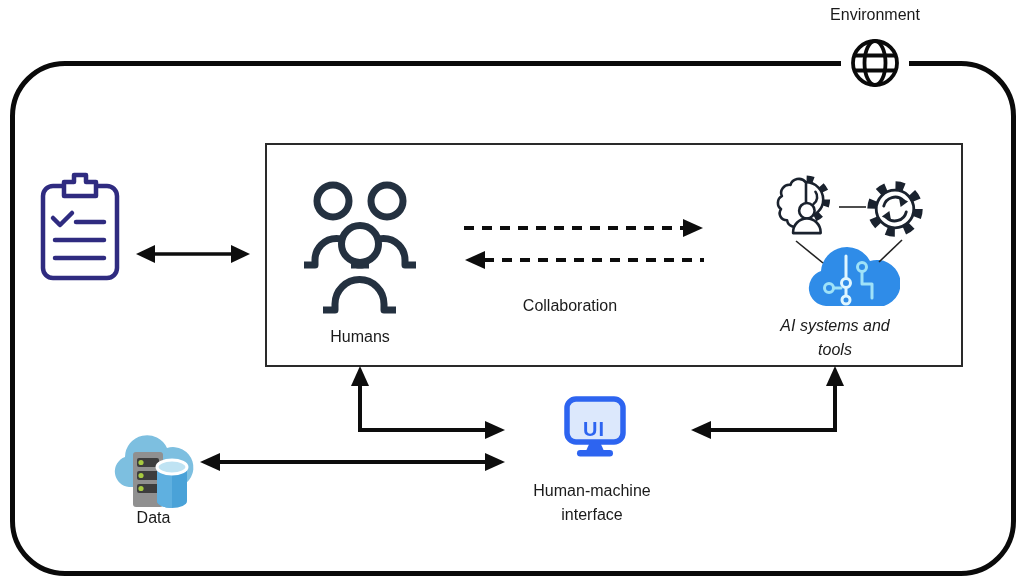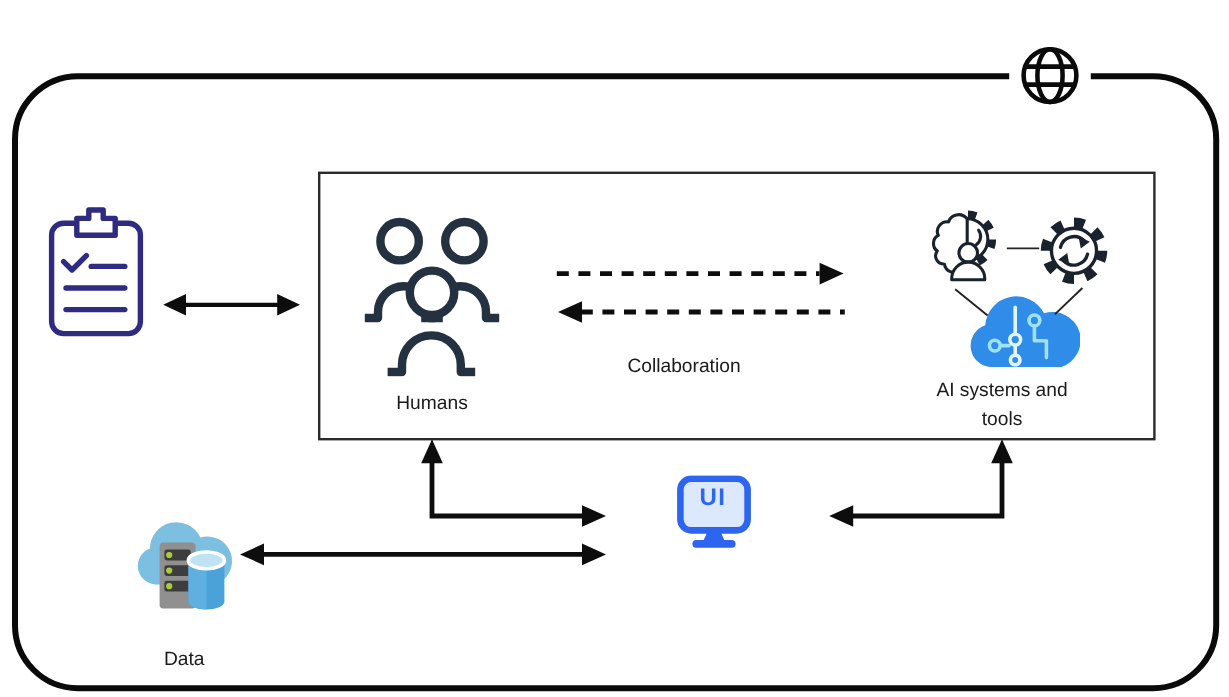--- a/index.html
+++ b/index.html
@@ -31,39 +31,40 @@
   .cloud-ai{fill:var(--ai-cloud,#2f8ce8);}
   .trace{fill:none;stroke:var(--circuit,#9fe2f8);stroke-width:3;stroke-linecap:round;stroke-linejoin:round;}
   .trace-hi{stroke:#dff6ff;}
   .node-c{fill:var(--ai-cloud,#2f8ce8);stroke:var(--circuit,#9fe2f8);stroke-width:3;}
   .node-hi{stroke:#dff6ff;}
   .cloud-data{fill:var(--data-cloud,#7dbfe0);}
   .arrow{stroke:var(--arrow,#0d0d0d);fill:none;}
   .ah{fill:var(--arrow,#0d0d0d);stroke:none;}
   .conn{stroke:#222;stroke-width:1.6;fill:none;}
 
-  #hmi-screen-text{position:absolute;left:563px;top:394px;width:62px;height:42px;
+  #hmi-screen-text{position:absolute;left:563px;top:408px;width:62px;height:42px;
     display:flex;align-items:center;justify-content:center;
     font-weight:bold;font-size:20px;letter-spacing:1px;color:var(--monitor,#2d64f0);}
 </style>
 </head>
 <body>
 
 <div id="canvas">
 
   <div id="outer-boundary"></div>
 
   <div id="globe-wrap">
     <svg width="52" height="52" viewBox="-26 -26 52 52">
       <circle class="st-globe" cx="0" cy="0" r="22"></circle>
       <ellipse class="st-globe" cx="0" cy="0" rx="10.5" ry="22"></ellipse>
       <line class="st-globe" x1="-20.6" y1="-7.5" x2="20.6" y2="-7.5"></line>
       <line class="st-globe" x1="-20.6" y1="7.5" x2="20.6" y2="7.5"></line>
     </svg>
   </div>
+  <div class="label" style="left:815px;top:3px;width:120px;">Environment</div>
 
   <div id="team-box"></div>
 
   <svg class="abs" style="left:38px;top:170px;" width="84" height="112" viewBox="0 0 84 112">
     <rect class="st-clip" x="5" y="16" width="74" height="92" rx="10"></rect>
     <path class="st-clip-fill" d="M26,26 V12 h10 V5 h12 v7 h10 v14 z"></path>
     <path class="st-clip" d="M15,48 l7,7 12,-12"></path>
     <line class="st-clip" x1="38" y1="52" x2="66" y2="52"></line>
     <line class="st-clip" x1="17" y1="70" x2="66" y2="70"></line>
     <line class="st-clip" x1="17" y1="88" x2="66" y2="88"></line>
@@ -109,43 +110,44 @@
     <path class="cloud-ai" d="M22,70 A18,18 0 0 1 17,35 A26,26 0 0 1 66,25 A17,17 0 0 1 80,70 Z"></path>
     <path class="trace trace-hi" d="M42,20 V42"></path>
     <circle class="node-c node-hi" cx="42" cy="47" r="4.5"></circle>
     <circle class="node-c" cx="58" cy="31" r="4.5"></circle>
     <path class="trace" d="M58,36 V48 h10 v14"></path>
     <circle class="node-c" cx="25" cy="52" r="4.5"></circle>
     <path class="trace" d="M30,52 h7"></path>
     <path class="trace trace-hi" d="M42,52 v8"></path>
     <circle class="node-c node-hi" cx="42" cy="64" r="4"></circle>
   </svg>
-  <div class="label" style="left:779px;top:314px;width:112px;">AI systems and tools</div>
+  <div class="label" style="left:779px;top:314px;width:112px;font-style:italic;">AI systems and tools</div>
 
   <svg class="abs" style="left:108px;top:421px;" width="92" height="92" viewBox="0 0 92 92">
     <path class="cloud-data" d="M21,66 A15.5,15.5 0 0 1 17,36 A22,22 0 0 1 59,27 A14.5,14.5 0 0 1 71,66 Z"></path>
     <rect x="25" y="31" width="30" height="55" rx="3" style="fill:var(--server,#909090)"></rect>
     <rect x="29" y="37" width="22" height="9" rx="2" fill="#3d3d3d"></rect>
     <rect x="29" y="50" width="22" height="9" rx="2" fill="#3d3d3d"></rect>
     <rect x="29" y="63" width="22" height="9" rx="2" fill="#3d3d3d"></rect>
     <circle cx="33" cy="41.5" r="2.6" style="fill:var(--led,#a8cb40)"></circle>
     <circle cx="33" cy="54.5" r="2.6" style="fill:var(--led,#a8cb40)"></circle>
     <circle cx="33" cy="67.5" r="2.6" style="fill:var(--led,#a8cb40)"></circle>
     <path d="M49,46 V80 A15,7 0 0 0 79,80 V46 Z" style="fill:var(--database,#4aa2d8)"></path>
     <path d="M49,46 V80 A15,7 0 0 0 64,87 V46 Z" fill="#5fb0e0"></path>
     <ellipse cx="64" cy="46" rx="15" ry="7" fill="#bfe3f3" stroke="#fff" stroke-width="3"></ellipse>
   </svg>
-  <div class="label" style="left:116px;top:538px;width:75px;">Data</div>
+  <div class="label" style="left:116px;top:506px;width:75px;">Data</div>
 
   <svg class="abs" style="left:563px;top:396px;" width="64" height="62" viewBox="0 0 64 62">
     <rect x="4" y="3" width="56" height="43" rx="9" style="fill:var(--monitor-screen,#dce8fc);stroke:var(--monitor,#2d64f0);stroke-width:5.5"></rect>
     <path d="M27,46 l-4,9 h18 l-4,-9 z" style="fill:var(--monitor,#2d64f0)"></path>
     <rect x="14" y="54" width="36" height="6.5" rx="3.2" style="fill:var(--monitor,#2d64f0)"></rect>
   </svg>
   <div id="hmi-screen-text">UI</div>
+  <div class="label" style="left:512px;top:479px;width:160px;">Human-machine interface</div>
 
   <svg class="abs" style="left:0;top:0;" width="1024" height="581" viewBox="0 0 1024 581">
 
     <g>
       <line class="arrow" x1="150" y1="254" x2="236" y2="254" stroke-width="3.5"></line>
       <polygon class="ah" points="136,254 155,245 155,263"></polygon>
       <polygon class="ah" points="250,254 231,245 231,263"></polygon>
     </g>
 
     <g>

